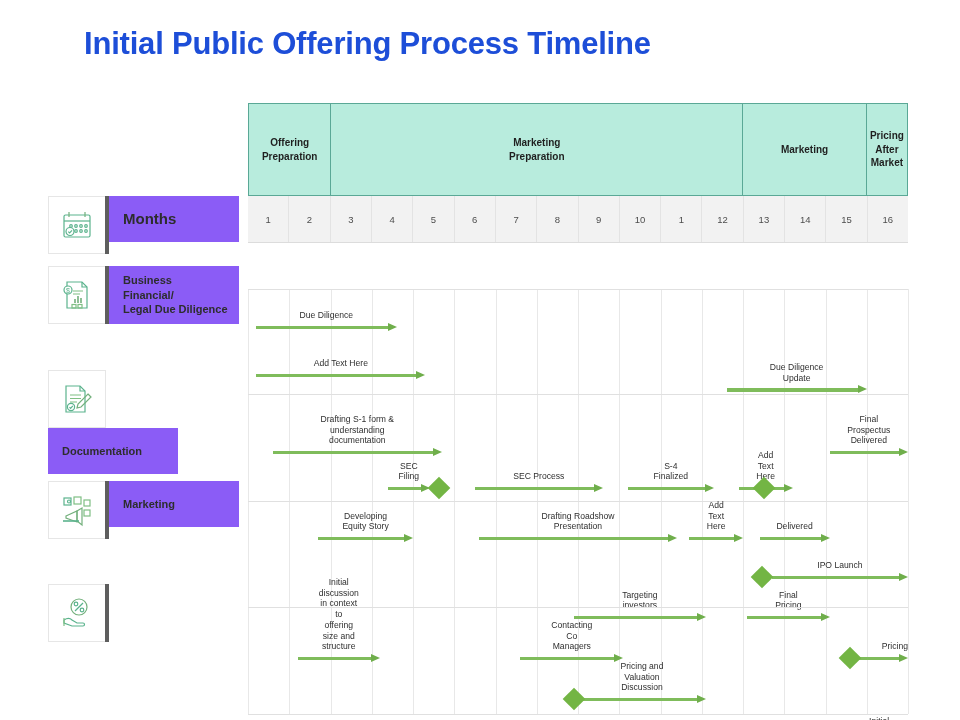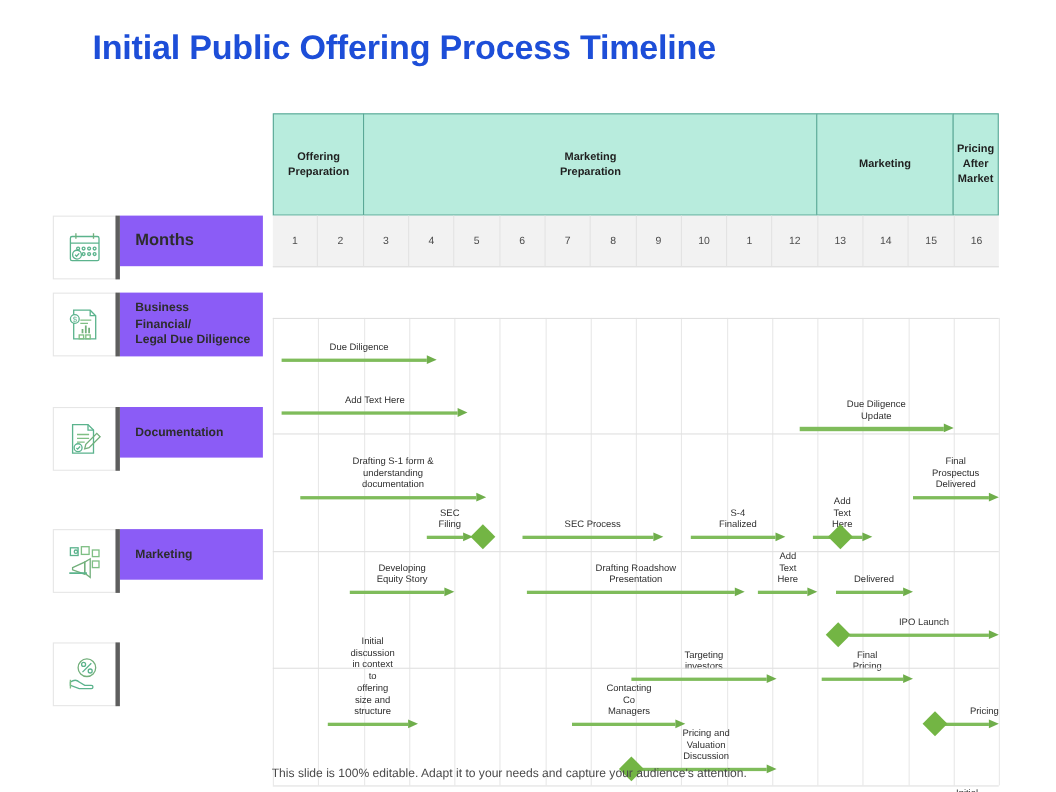--- a/index.html
+++ b/index.html
@@ -178,21 +178,21 @@
             <text x="8" y="15" font-size="7" fill="#5bb38d" stroke="none" text-anchor="middle" font-family="'Liberation Sans',sans-serif">$</text>
     </svg>
         </div>
         <div class="cat-bar"></div>
         <div class="cat-label" style="height: 58px;">
           <span>Business
 Financial/
 Legal Due Diligence</span>
         </div>
       </div>
-      <div class="cat" style="top: 370px;">
+      <div class="cat" style="top: 370px; flex-direction: column;">
         <div class="cat-iconbox">
           <svg width="34" height="34" viewBox="0 0 34 34" fill="none" stroke="#5bb38d" stroke-width="1.2">
       <path d="M6 4h14l5 5v21H6z"></path>
             <path d="M20 4v5h5"></path>
       <path d="M10 13h11M10 16.5h11M10 20h7" stroke="#7fbf84"></path>
       <circle cx="11" cy="25" r="3.6" fill="#fff"></circle>
             <path d="M9.5 25.2l1.1 1.1 2.2-2.4"></path>
       <path d="M28 12l3 3-10 10-4 1 1-4z" stroke="#73b07c"></path>
     </svg>
         </div>
@@ -446,14 +446,13 @@
             <div class="arrow">
               <div class="shaft" style="width: 48.75px;"></div>
               <div class="head" style="left: 48.75px;"></div>
             </div>
           </div>
         </div>
         <div class="hline" style="top: 425px;"></div>
       </div>
   </div>
 
-  <div class="footer">This slide is 100% editable. Adapt it to your needs and capture your audience's attention.</div>
 </div>
 
 </body></html>

